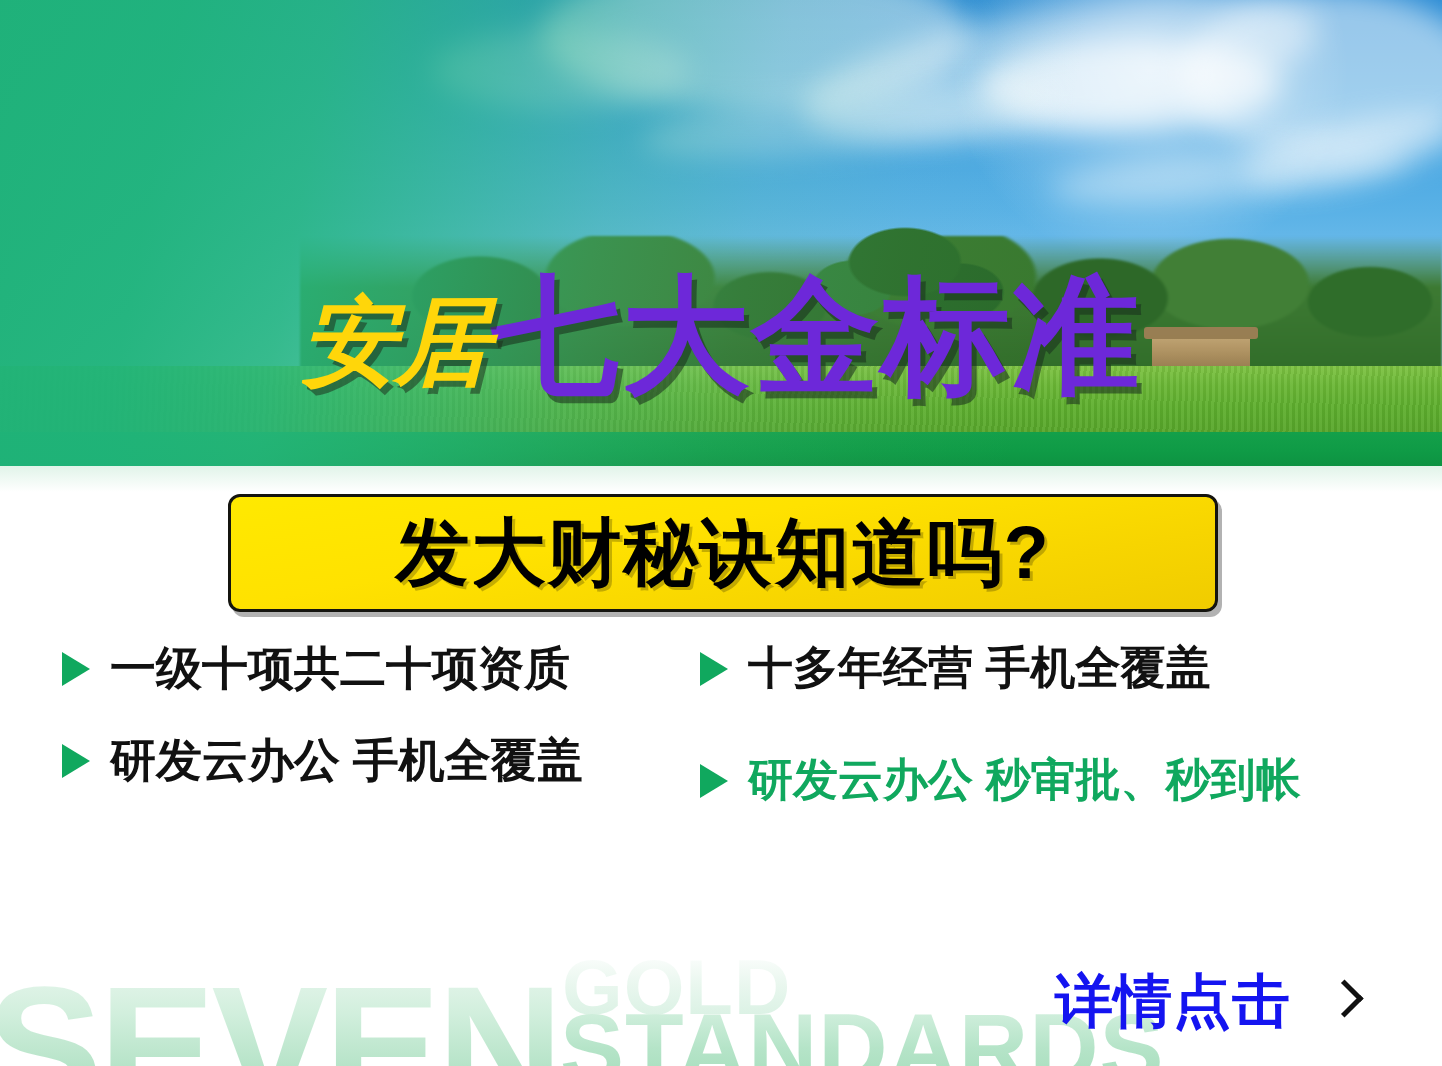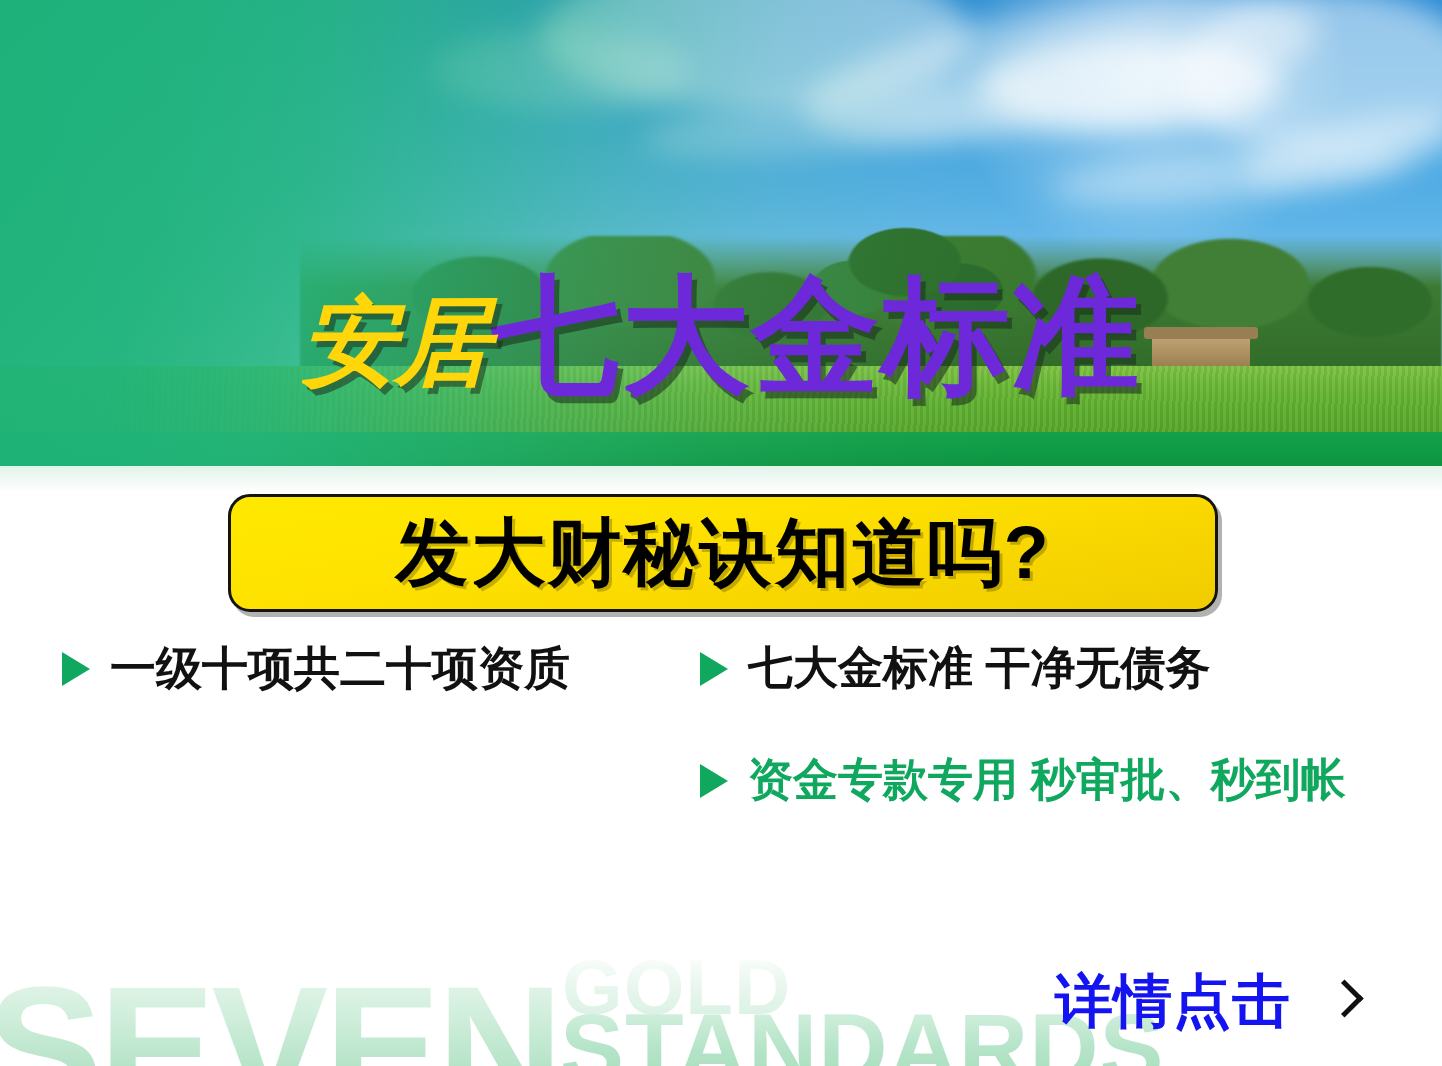--- a/index.html
+++ b/index.html
@@ -133,21 +133,21 @@
   .qida{
     display:inline-block;vertical-align:middle;
     font-size:128px;line-height:1;font-weight:bold;
     color:#6d28d9;letter-spacing:2px;
     text-shadow:5px 7px 0 rgba(25,50,30,.58);
   }
 
   
   .ybanner{
     position:absolute;left:228px;top:494px;width:990px;height:118px;
-    border-radius:22px;
+    border-radius:12px;
     background:linear-gradient(170deg,#ffe900 0%,#ffe200 38%,#f7d500 72%,#f0cc00 100%);
     border:3px solid #14140f;
     box-shadow:4px 5px 0 rgba(0,0,0,.30);
     display:flex;align-items:center;justify-content:center;
     box-sizing:border-box;
   }
   .ybanner .txt{
     font-size:74px;font-weight:bold;color:#000000;
     letter-spacing:2px;line-height:1;white-space:nowrap;
     text-shadow:3px 3px 0 rgba(0,0,0,.22);
@@ -264,34 +264,38 @@
   <div class="cols">
 
     <div class="col colL">
 
       <div class="bullet">
         <span class="arrow"></span>
         <span class="btext">一级十项共二十项资质</span>
       </div>
 
 
+      <div class="bullet b-l3">
+        <span class="arrow"></span>
+        <span class="btext">研发云办公  手机全覆盖</span>
+      </div>
 
     </div>
 
     <div class="col colR">
 
       <div class="bullet">
         <span class="arrow"></span>
-        <span class="btext">七大金标准  干净无债务</span>
+        <span class="btext">十多年经营  手机全覆盖</span>
       </div>
 
 
       <div class="bullet">
         <span class="arrow"></span>
-        <span class="btext green">资金专款专用  秒审批、秒到帐</span>
+        <span class="btext green">研发云办公  秒审批、秒到帐</span>
       </div>
 
     </div>
   </div>
 
   <div class="cta">
     <span class="cta-text">详情点击</span>
     <span class="cta-chev"></span>
   </div>
 

